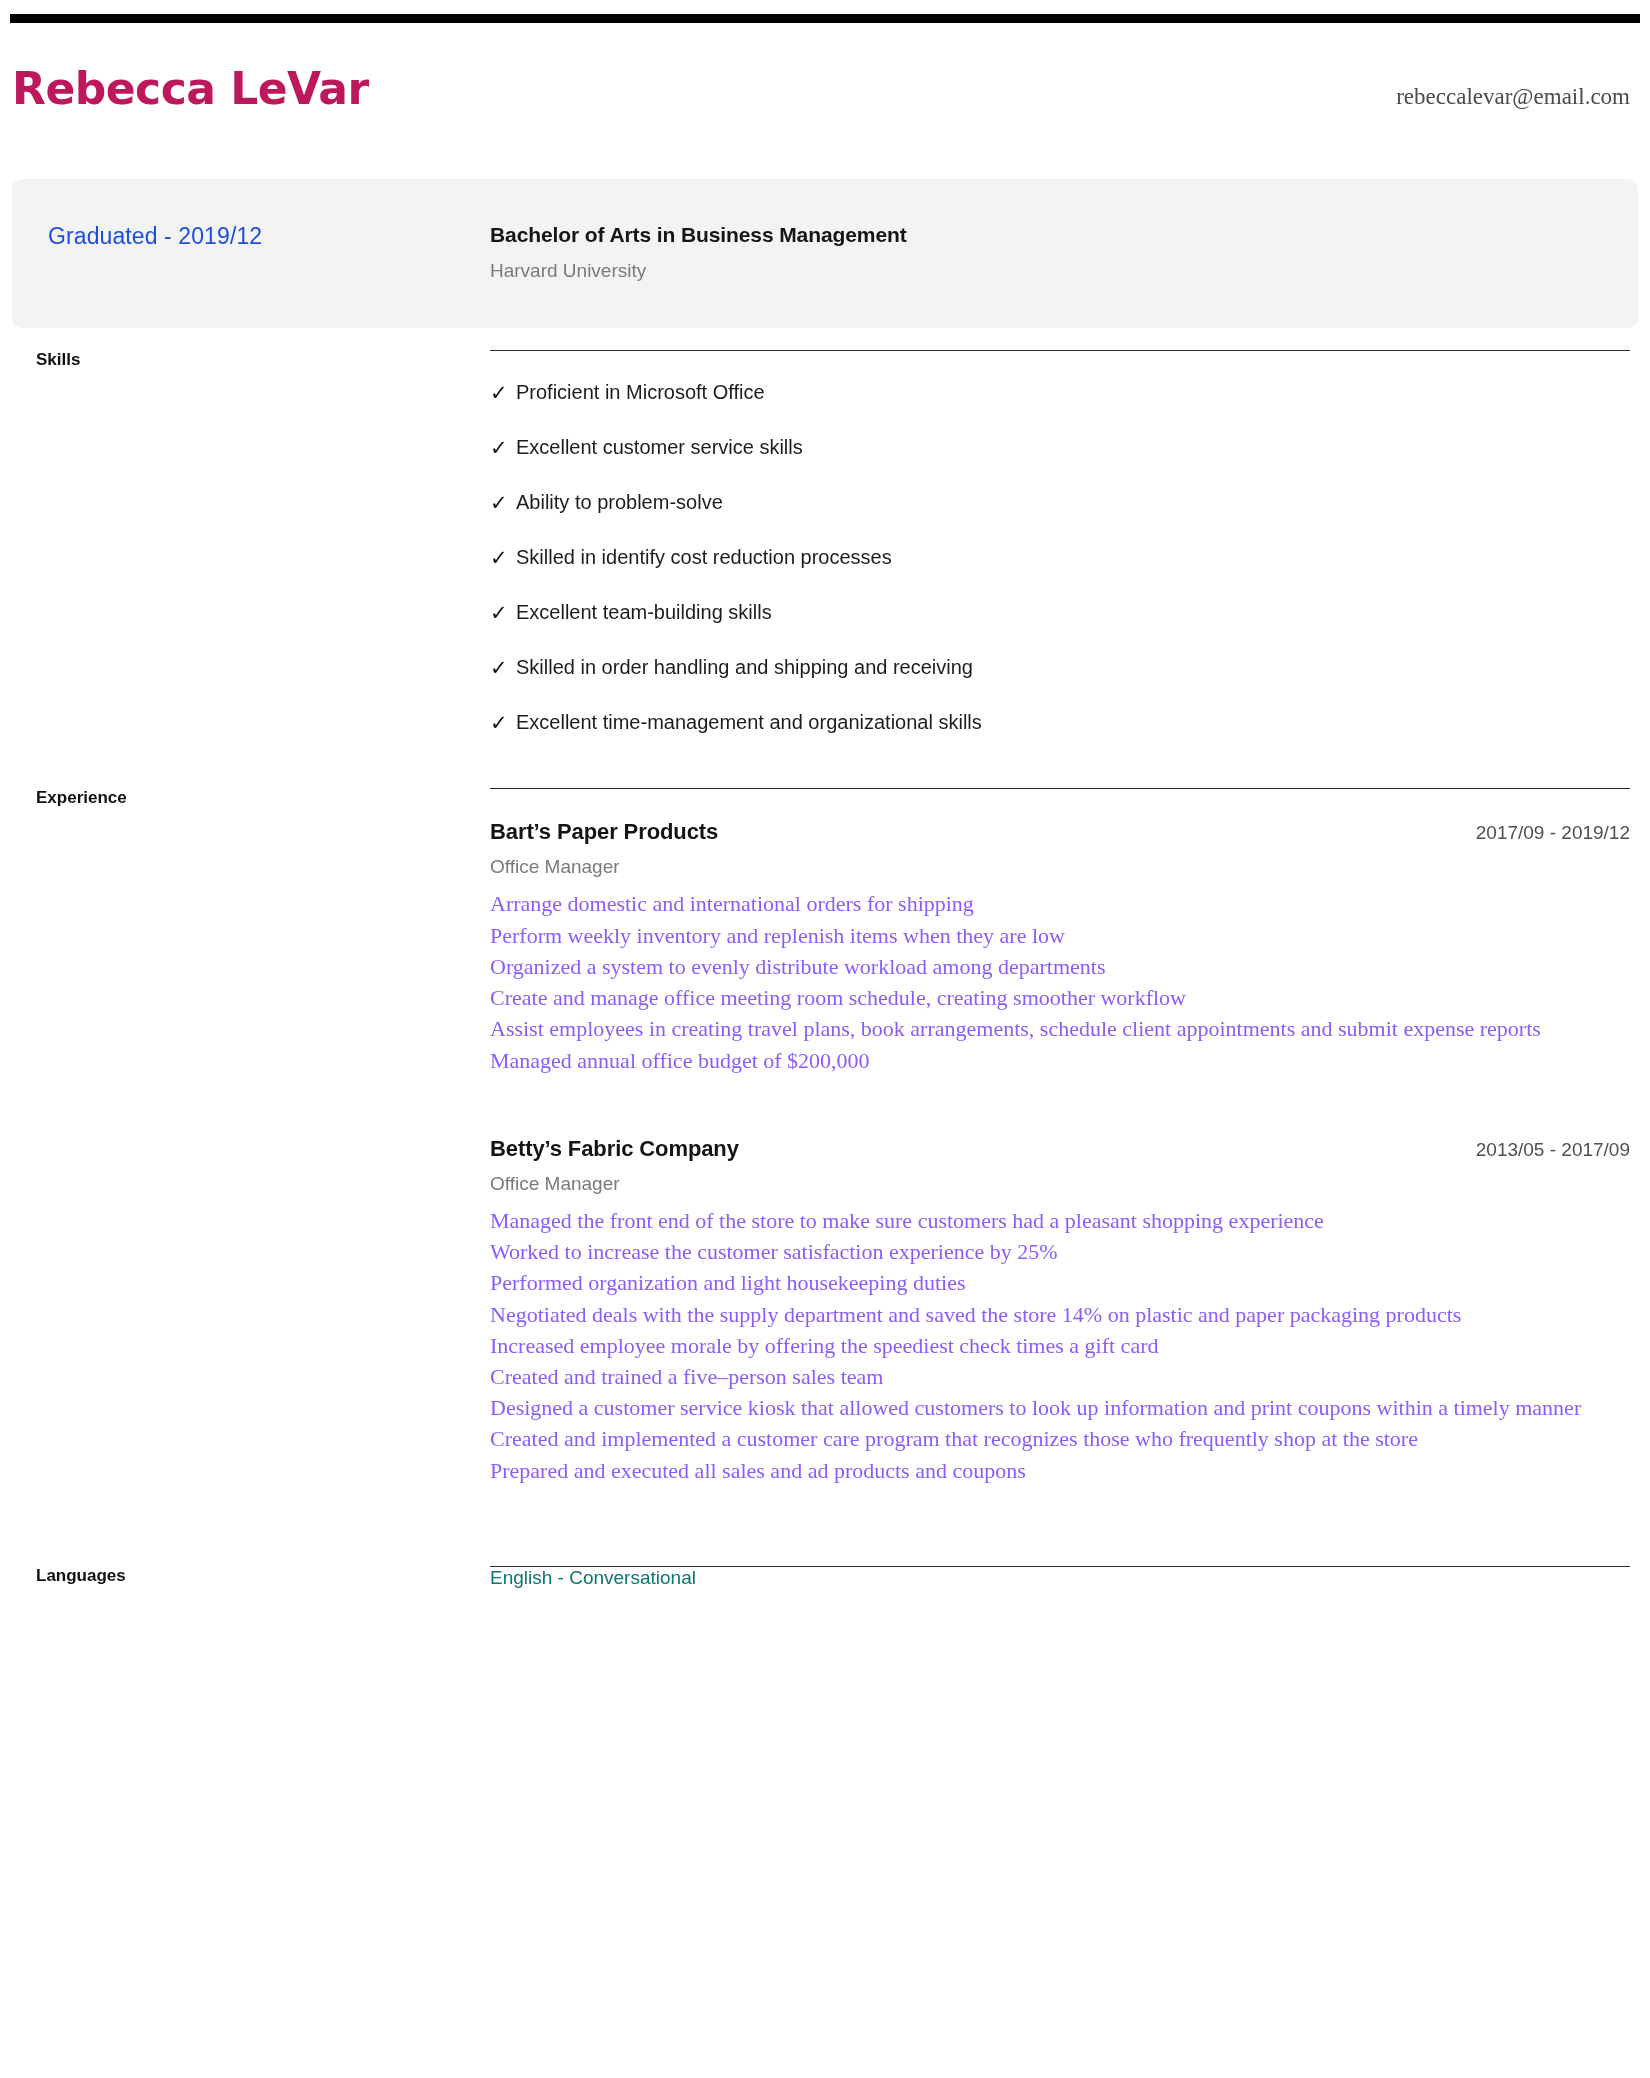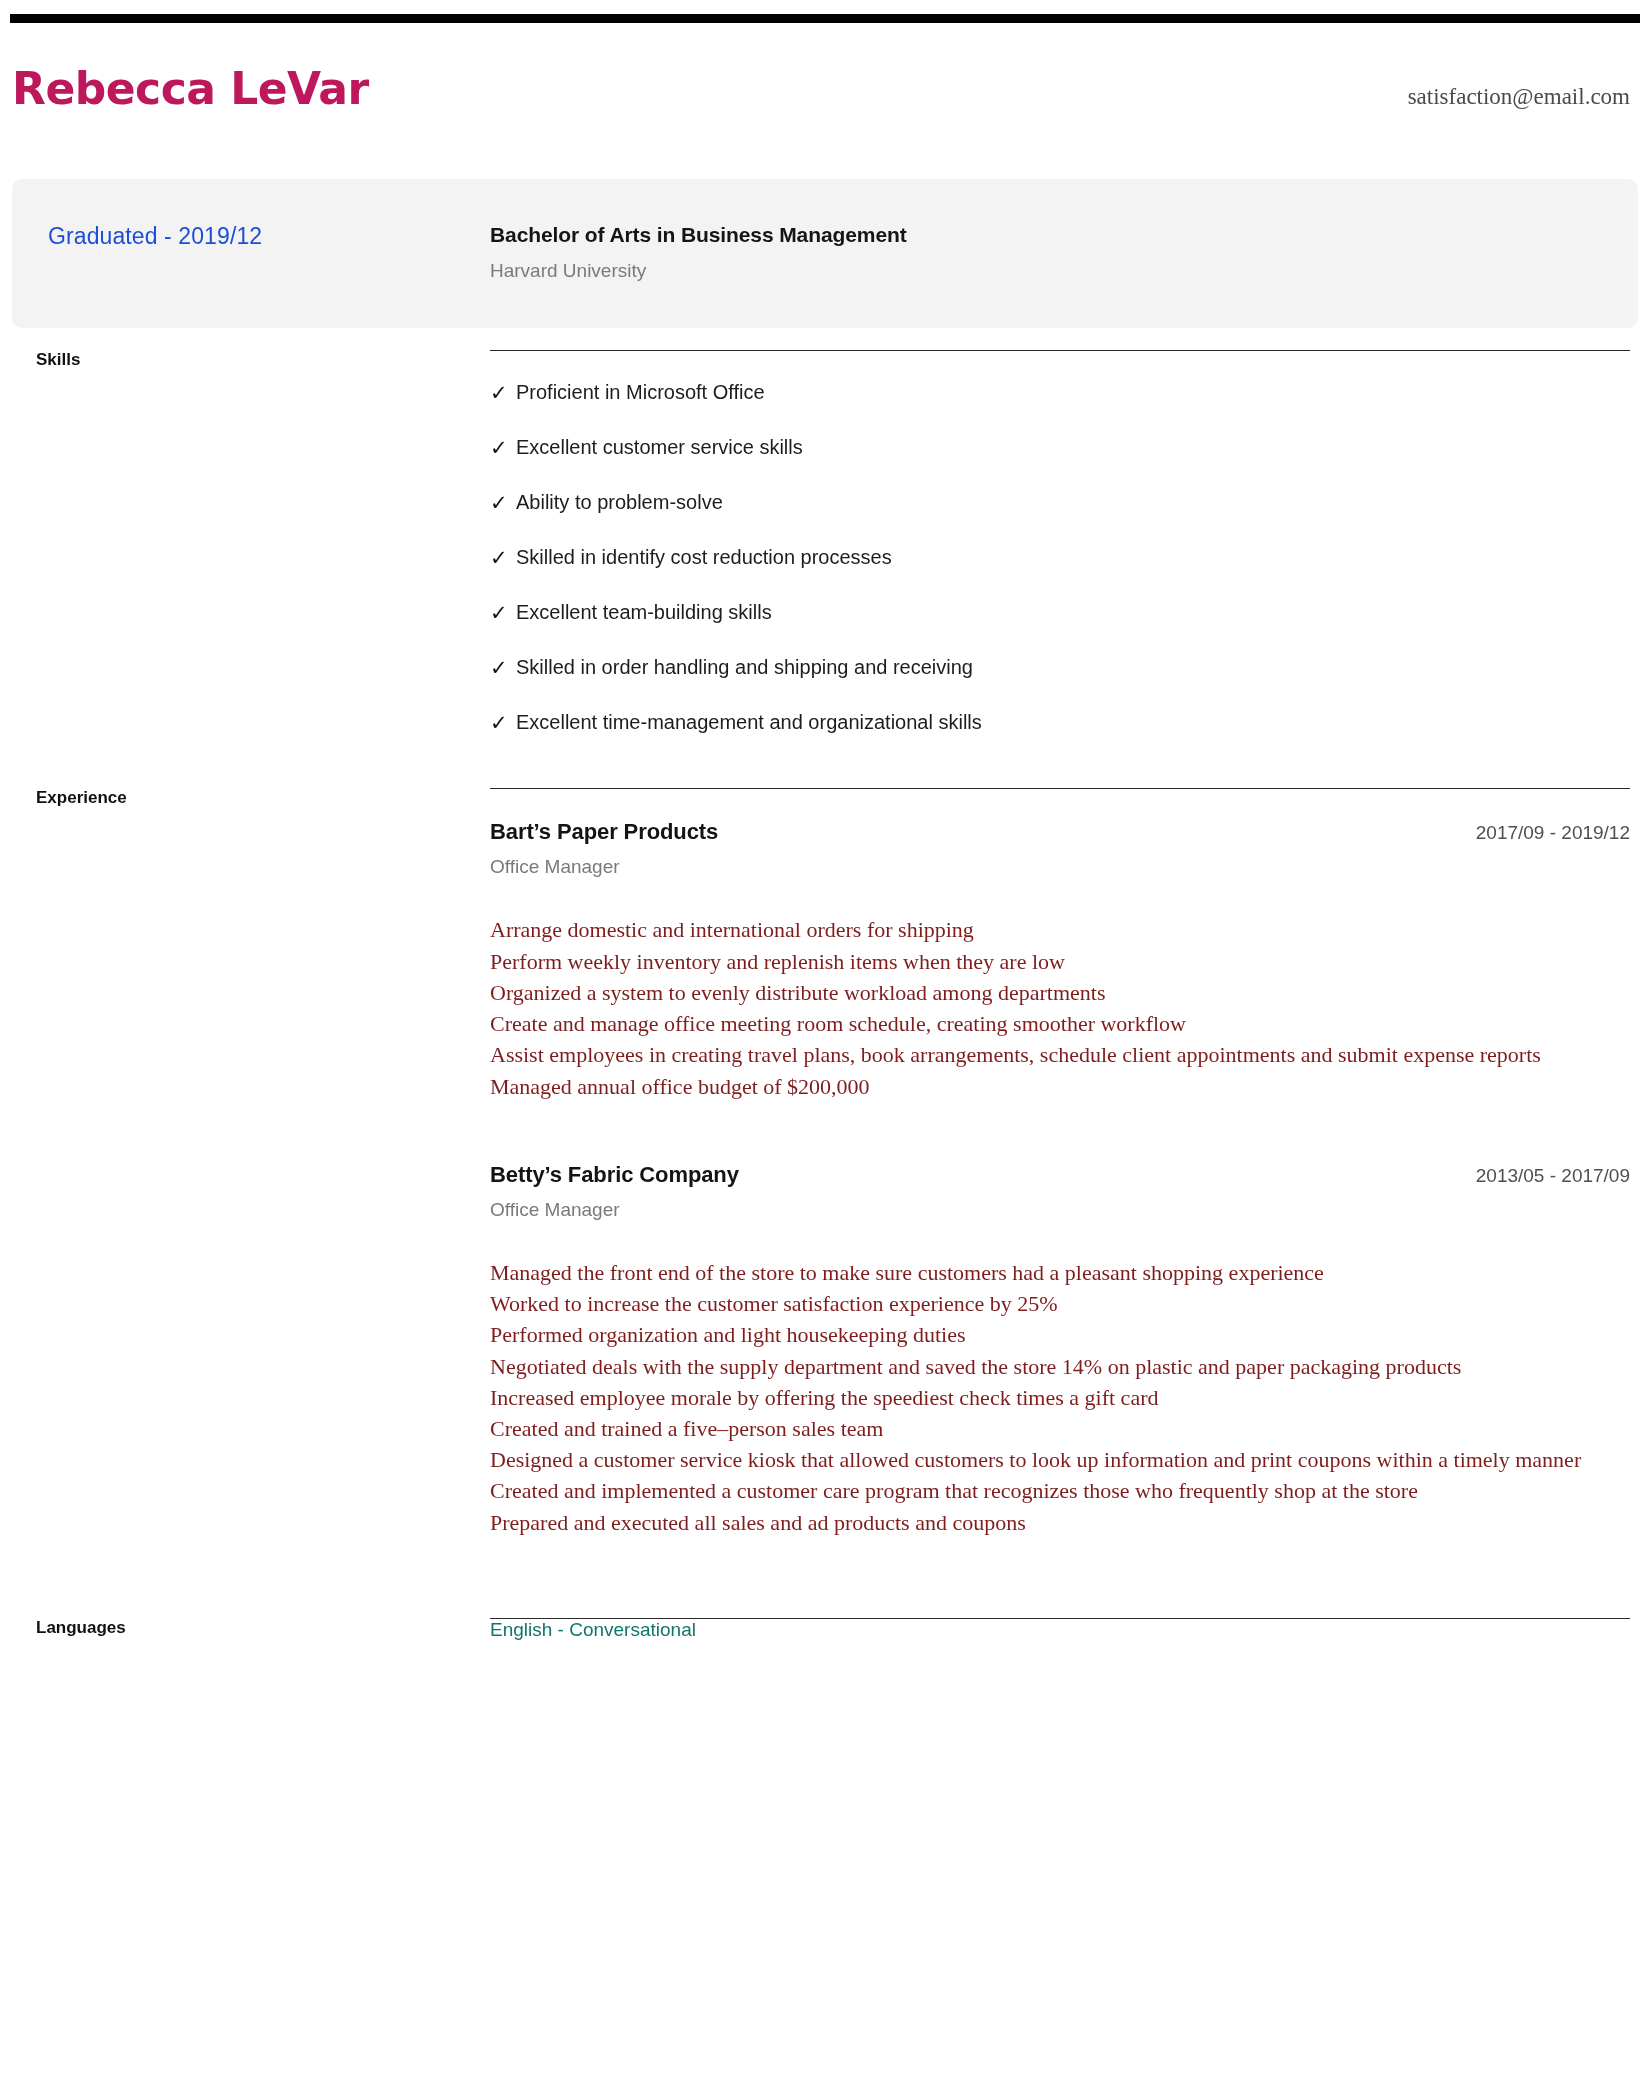--- a/index.html
+++ b/index.html
@@ -135,25 +135,25 @@
   .exp-dates {
     font-size: 19px;
     color: #4f4f4f;
   }
   .exp-role {
     margin-top: 11px;
     font-size: 19px;
     color: #7a7a7a;
   }
   .exp-bullets {
-    margin-top: 36px;
+    margin-top: 10px;
     font-family: "Liberation Serif", serif;
     font-size: 22px;
     line-height: 1.42;
-    color: #7f1d1d;
+    color: #8b5cf6;
   }
   .exp-bullets div {
     margin: 0;
   }
   .exp-spacer {
     height: 30px;
   }
   
   .lang-item {
     font-size: 19px;
@@ -163,21 +163,21 @@
 </style>
 </head>
 <body>
 
 <div class="page">
 
   <div class="top-rule"></div>
 
   <div class="header">
     <div class="name">Rebecca LeVar</div>
-    <div class="email">satisfaction@email.com</div>
+    <div class="email">rebeccalevar@email.com</div>
   </div>
 
   <div class="edu-band">
     <div class="edu-left">Graduated - 2019/12</div>
     <div class="edu-right">
       <div class="edu-degree">Bachelor of Arts in Business Management</div>
       <div class="edu-school">Harvard University</div>
     </div>
   </div>
 

